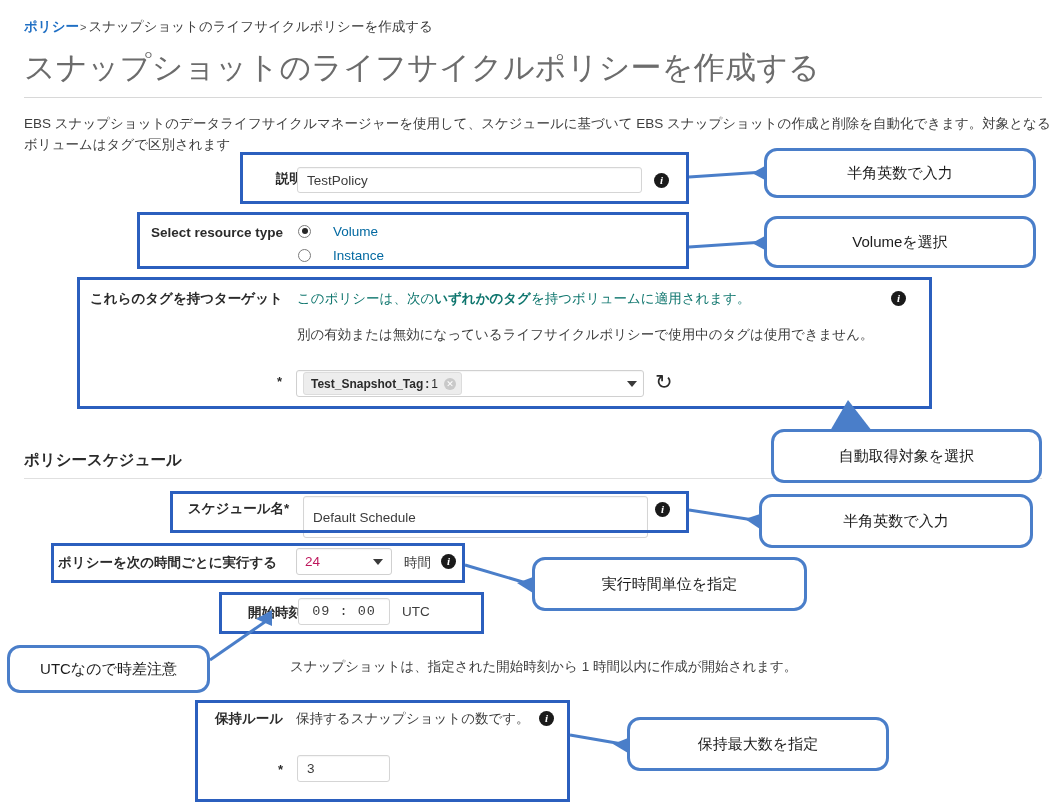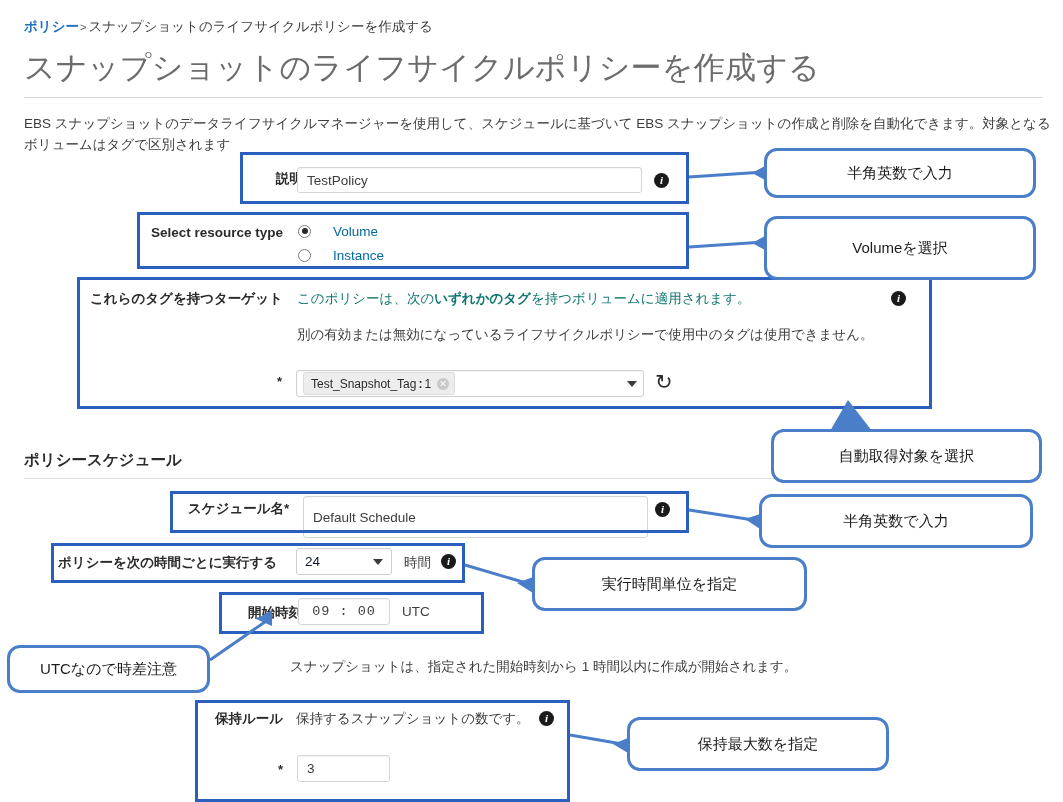--- a/index.html
+++ b/index.html
@@ -164,21 +164,21 @@
     display: inline-flex;
     align-items: center;
     background: #ededed;
     border: 1px solid #dcdcdc;
     border-radius: 3px;
     height: 21px;
     padding: 0 5px 0 7px;
     font-size: 12px;
     color: #2b2b2b;
   }
-  .tag-chip .chip-key { font-weight: normal; }
+  .tag-chip .chip-key { font-weight: bold; }
   .tag-chip .chip-colon { padding: 0 2px; font-weight: bold;}
   .tag-chip .chip-val { font-weight: normal; }
   .chip-x {
     margin-left: 6px;
     width: 12px; height: 12px;
     border-radius: 50%;
     background: #c9c9c9;
     color: #ffffff;
     font-size: 9px;
     line-height: 12px;
@@ -218,21 +218,21 @@
   
   .dd {
     box-sizing: border-box;
     border: 1px solid #d0d0d0;
     border-radius: 3px;
     background: #ffffff;
     display: flex;
     align-items: center;
     padding: 0 8px;
     font-size: 13.5px;
-    color: #0f172a;
+    color: #be185d;
     cursor: pointer;
     box-shadow: inset 0 1px 1px rgba(0,0,0,0.04);
   }
 
   
   .anno-rect {
     position: absolute;
     border: 3px solid #2b5fbe;
     box-sizing: border-box;
     pointer-events: none;
@@ -368,21 +368,21 @@
 
     <path d="M210 660 L272 617" stroke="#4a7ec9" stroke-width="3" fill="none"></path>
     <path d="M272 610 L272 626 L256 619 Z" fill="#4a7ec9"></path>
 
     <path d="M570 735 L628 745" stroke="#4a7ec9" stroke-width="3" fill="none"></path>
     <path d="M628 738 L628 753 L613 744 Z" fill="#4a7ec9"></path>
   </svg>
 
   <div class="callout" style="left:764px; top:148px; width:272px; height:50px;">半角英数で入力</div>
 
-  <div class="callout" style="left:764px; top:216px; width:272px; height:64px;">Volumeを選択</div>
+  <div class="callout" style="left:764px; top:216px; width:272px; height:52px;">Volumeを選択</div>
 
   <div class="callout" style="left:771px; top:429px; width:271px; height:54px;">自動取得対象を選択</div>
 
   <div class="callout" style="left:759px; top:494px; width:274px; height:54px;">半角英数で入力</div>
 
   <div class="callout" style="left:7px; top:645px; width:203px; height:48px;">UTCなので時差注意</div>
 
   <div class="callout" style="left:532px; top:557px; width:275px; height:54px;">実行時間単位を指定</div>
 
   <div class="callout" style="left:627px; top:717px; width:262px; height:54px;">保持最大数を指定</div>

